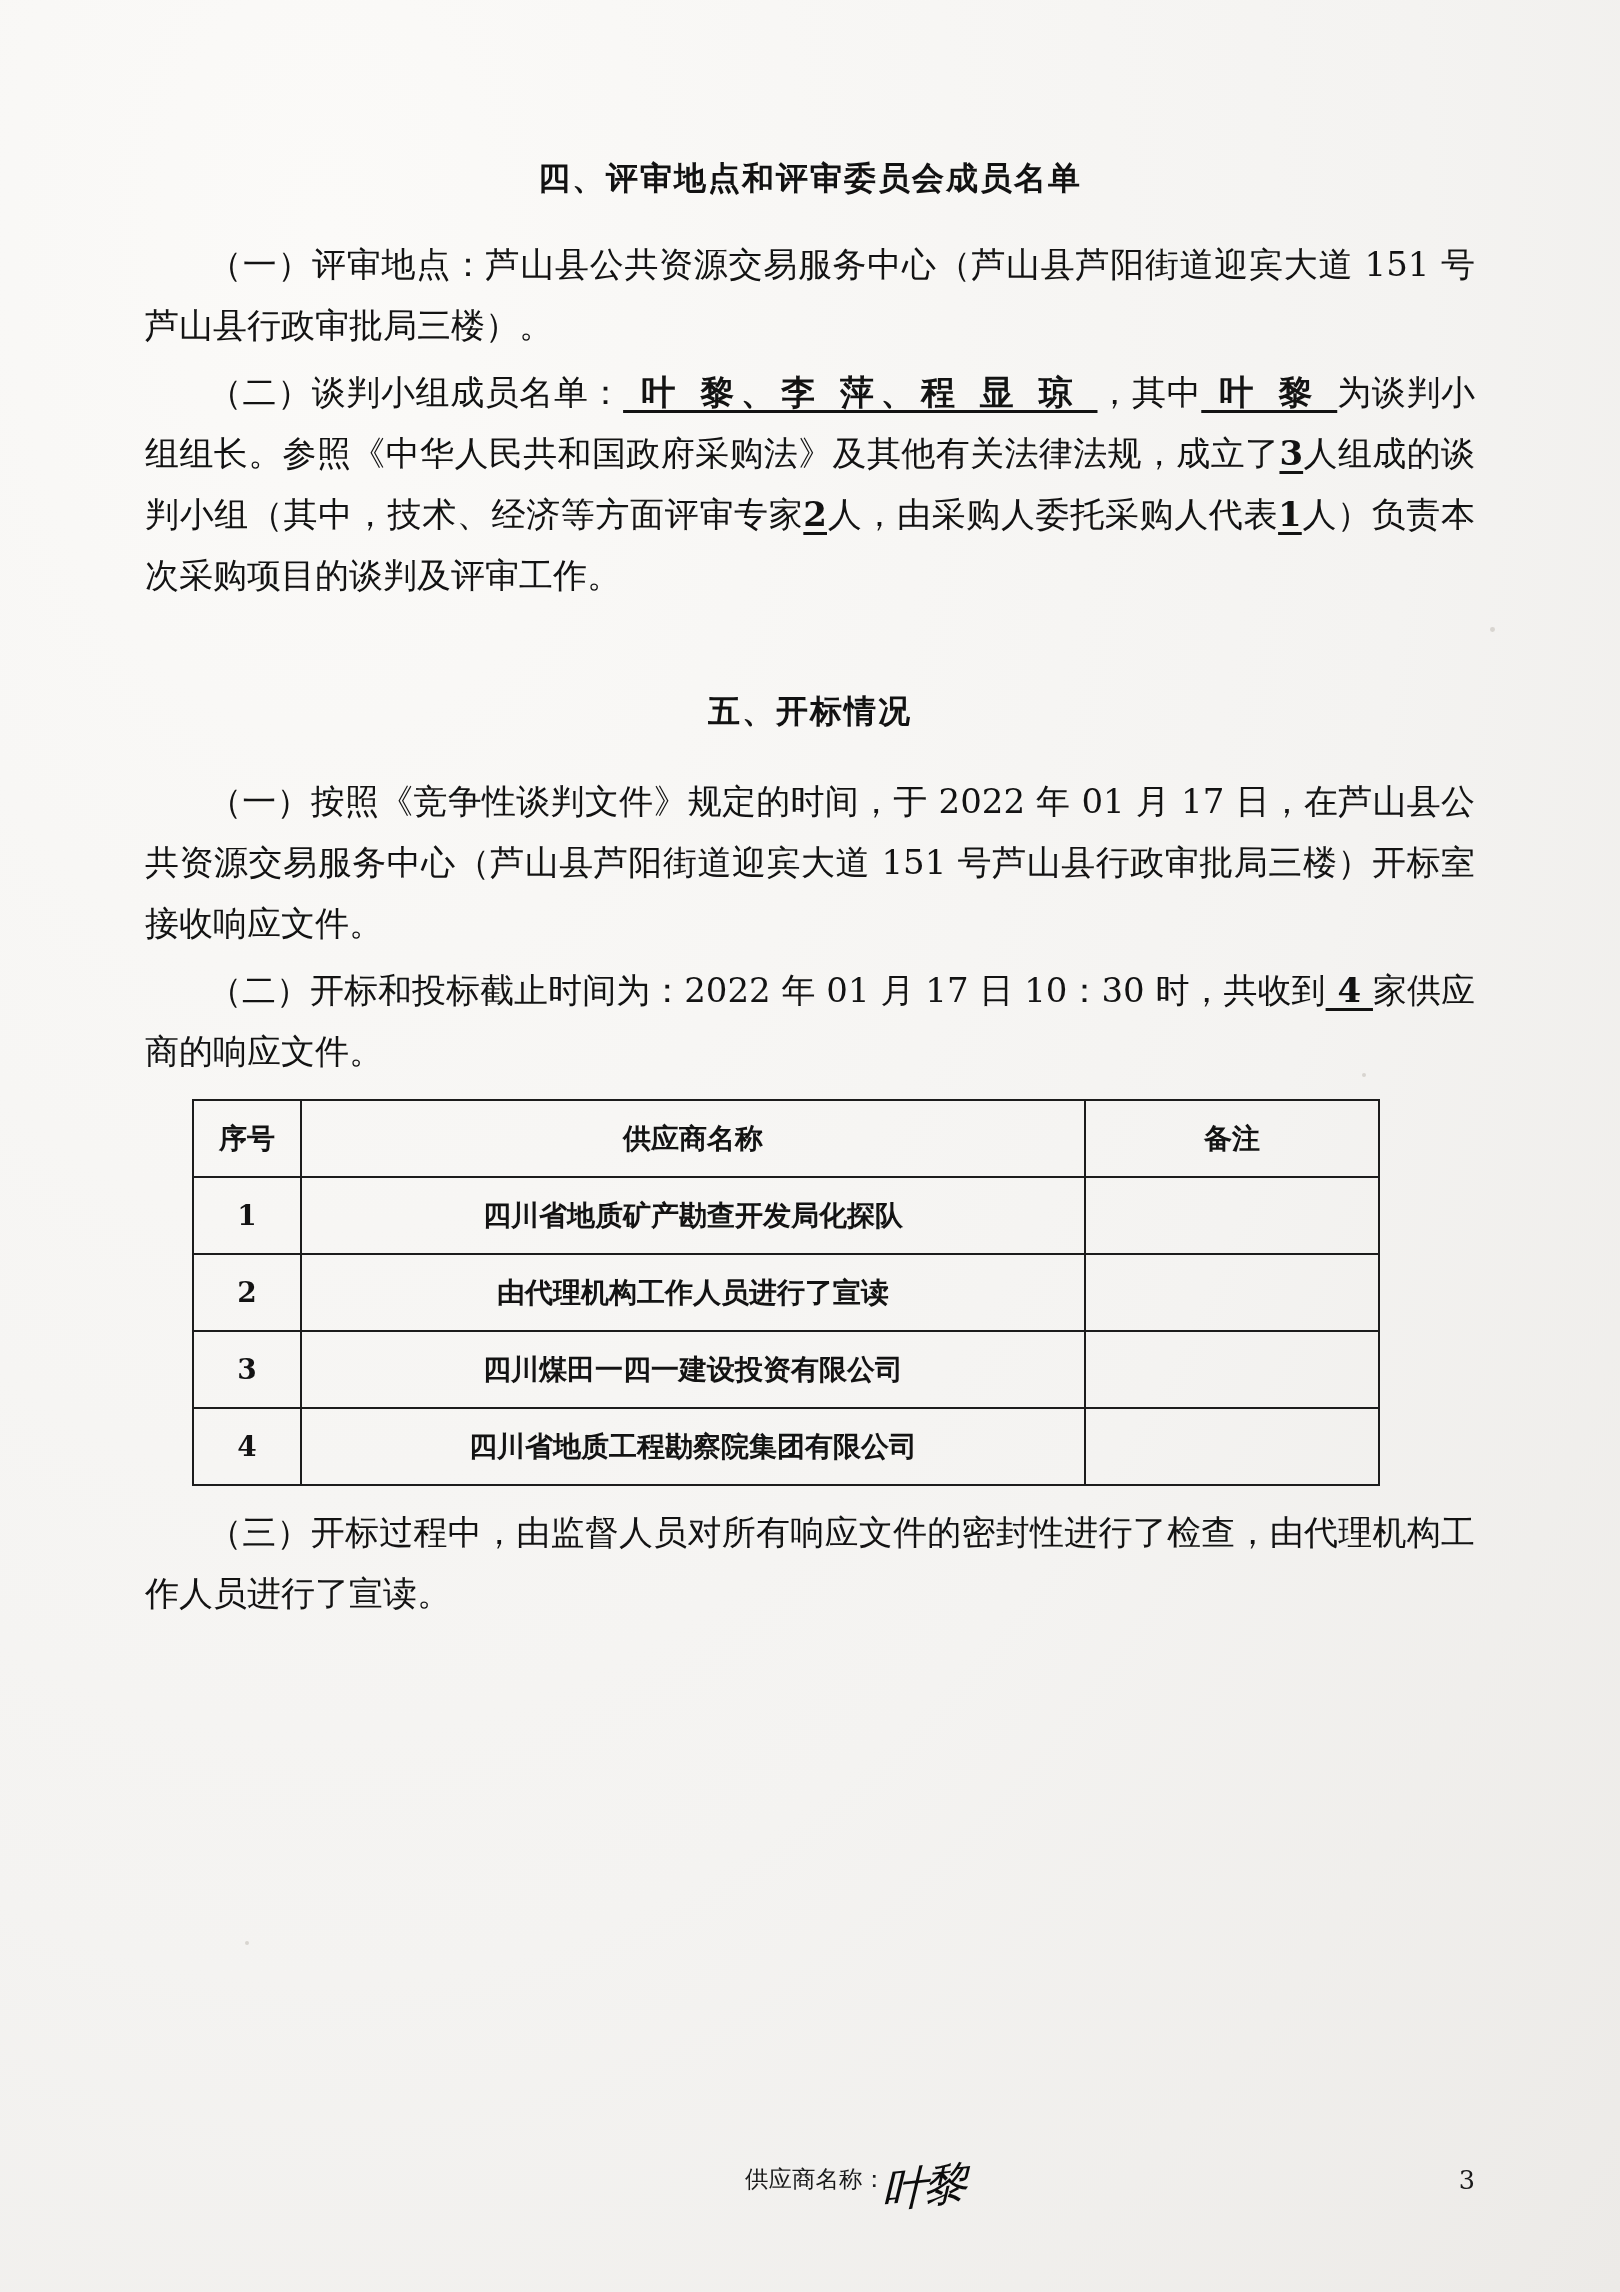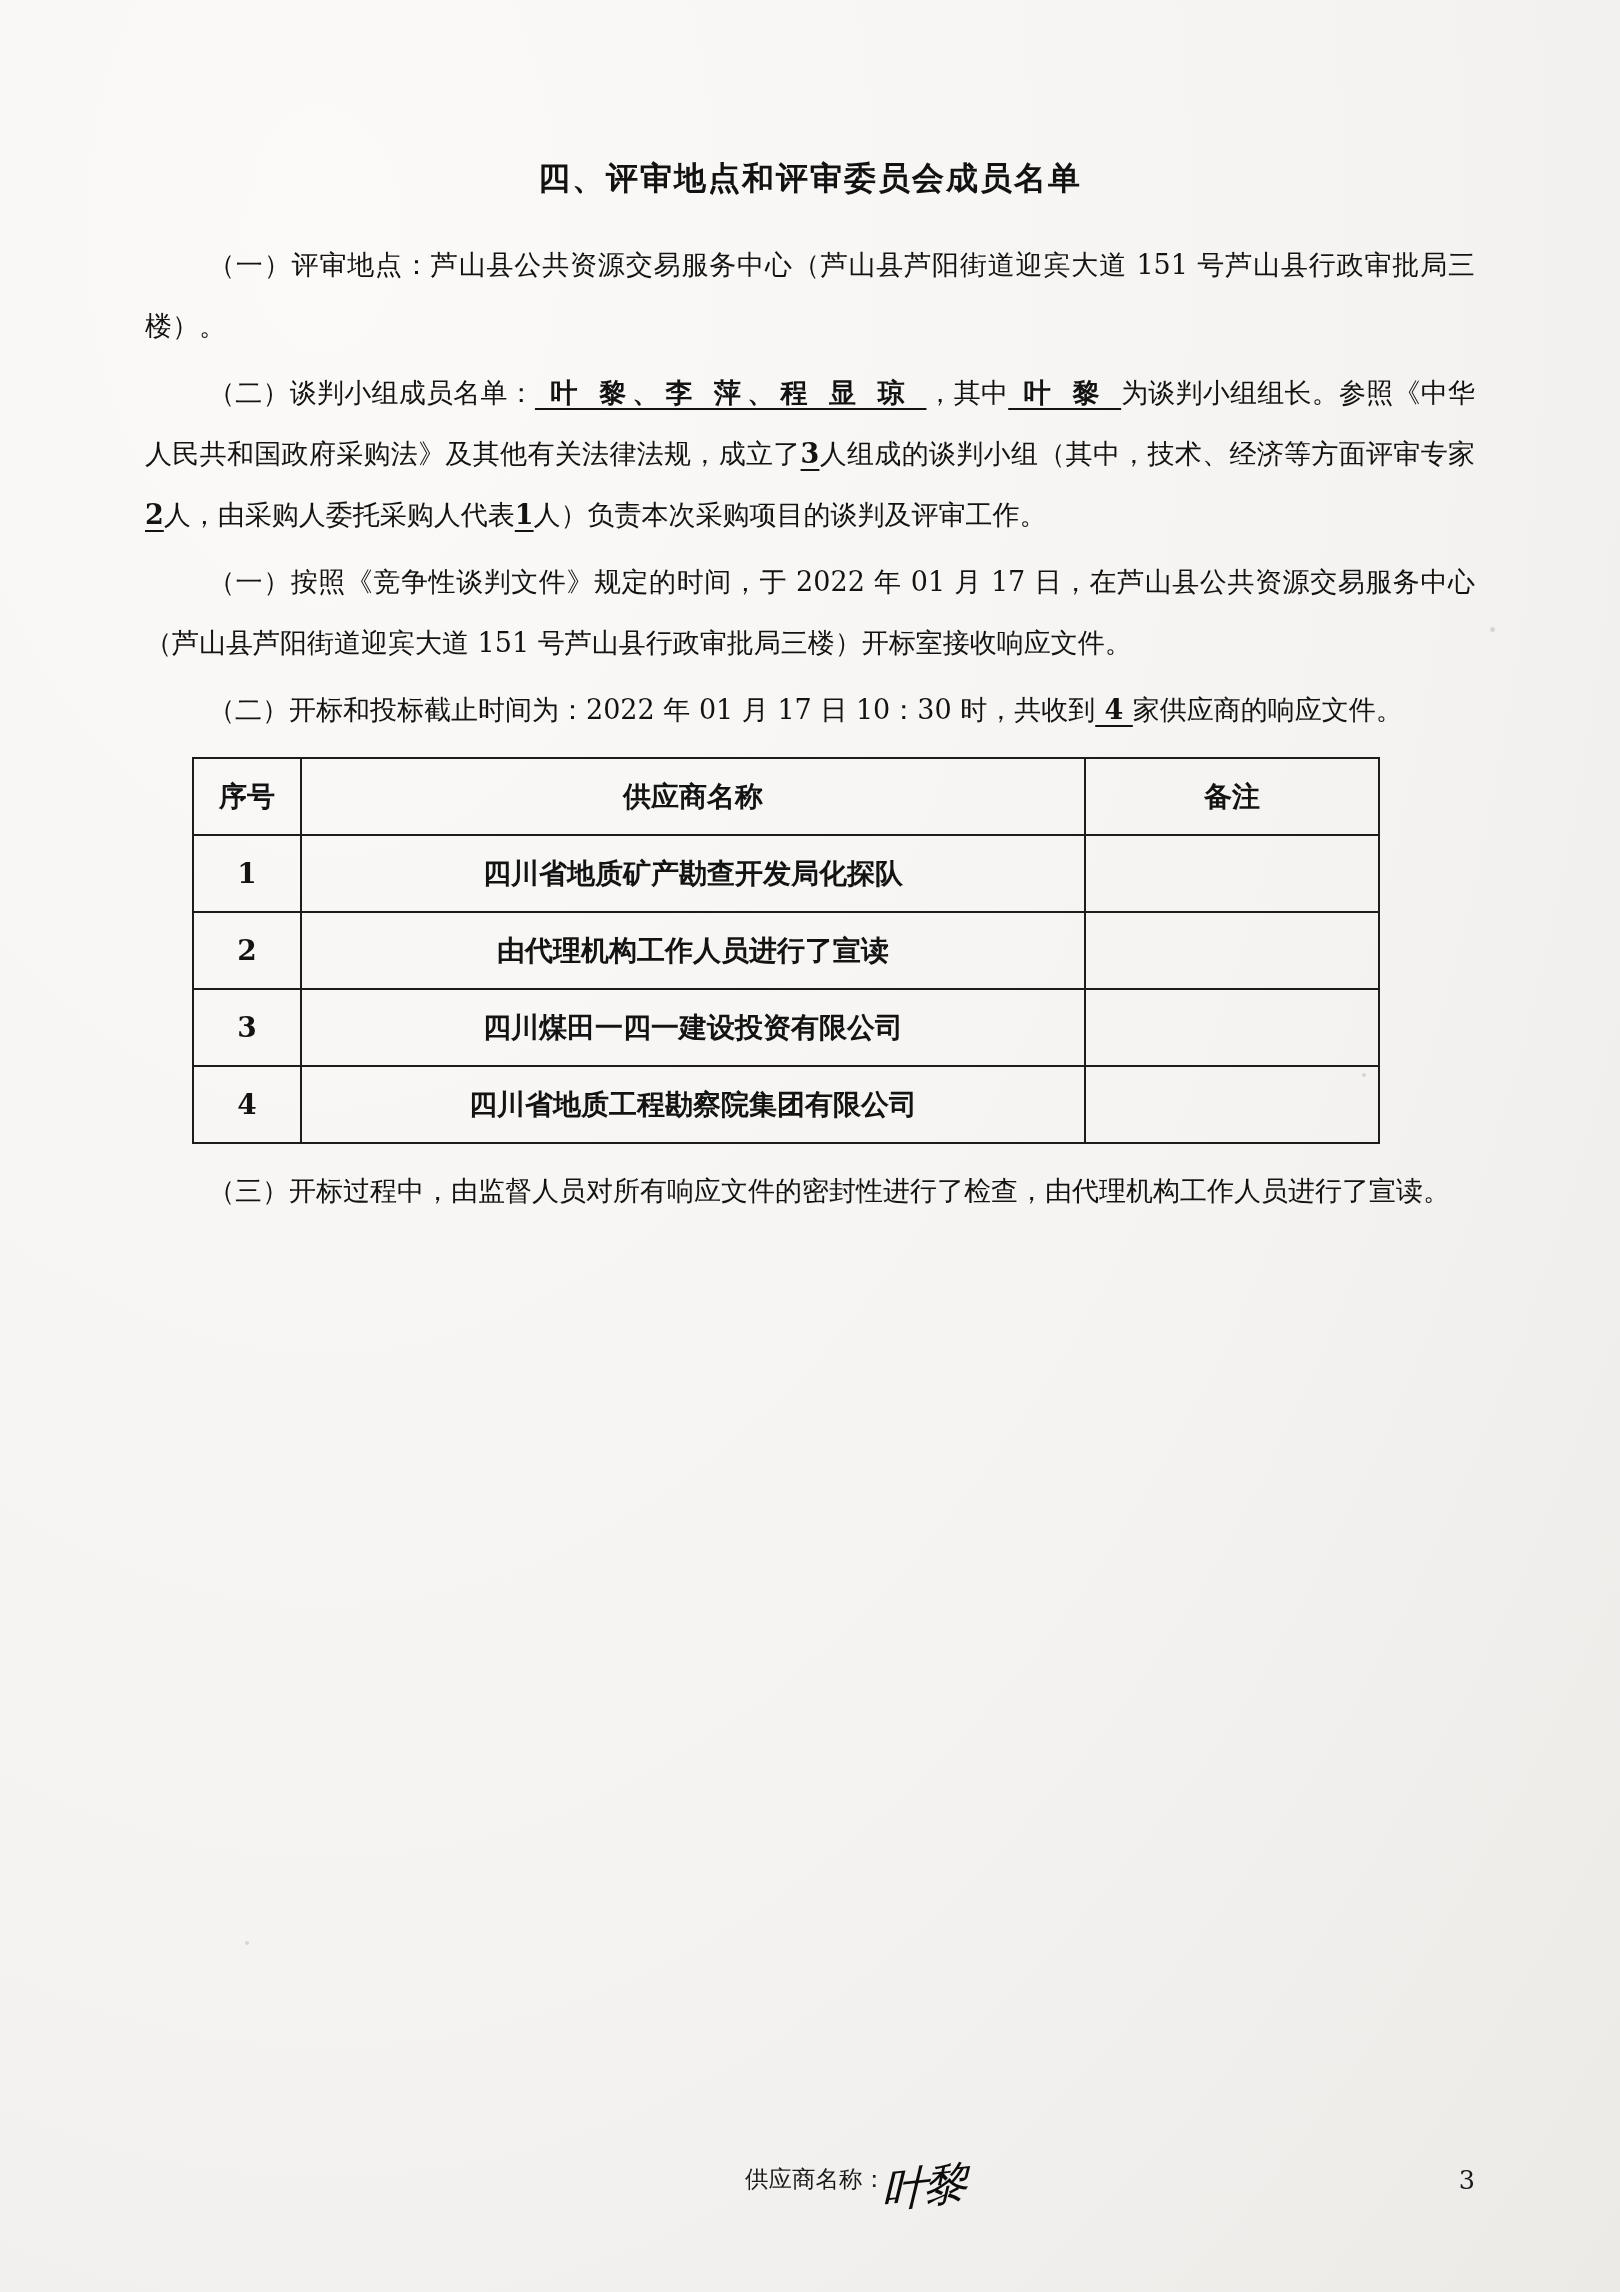--- a/index.html
+++ b/index.html
@@ -37,21 +37,21 @@
     letter-spacing: 2px;
     margin: 0 0 33px 0;
     color: #121212;
     font-family: "DejaVu Serif", "Liberation Serif", serif;
   }
   h1.section-title.second {
     margin-top: 84px;
     margin-bottom: 37px;
   }
   p.para {
-    font-size: 27px;
+    font-size: 34px;
     line-height: 61px;
     margin: 0 0 5.9px 0;
     text-align: justify;
     text-justify: inter-ideograph;
     color: #131313;
     text-indent: 63px;
   }
   .u {
     text-decoration: underline;
     text-underline-offset: 5.9px;
@@ -132,20 +132,21 @@
     <h1 class="section-title">四、评审地点和评审委员会成员名单</h1>
 
     <p class="para">
       <span>（一）评审地点：芦山县公共资源交易服务中心（芦山县芦阳街道迎宾大道 151 号芦山县行政审批局三楼）。</span>
     </p>
 
     <p class="para">
       <span>（二）谈判小组成员名单：</span><span class="u sp"> 叶 黎、李 萍、程 显 琼 </span><span>，其中</span><span class="u sp"> 叶 黎 </span><span>为谈判小组组长。参照《中华人民共和国政府采购法》及其他有关法律法规，成立了</span><span class="u">3</span><span>人组成的谈判小组（其中，技术、经济等方面评审专家</span><span class="u">2</span><span>人，由采购人委托采购人代表</span><span class="u">1</span><span>人）负责本次采购项目的谈判及评审工作。</span>
     </p>
 
+    <h1 class="section-title second">五、开标情况</h1>
 
     <p class="para">
       <span>（一）按照《竞争性谈判文件》规定的时间，于 2022 年 01 月 17 日，在芦山县公共资源交易服务中心（芦山县芦阳街道迎宾大道 151 号芦山县行政审批局三楼）开标室接收响应文件。</span>
     </p>
 
     <p class="para">
       <span>（二）开标和投标截止时间为：2022 年 01 月 17 日 10：30 时，共收到</span><span class="u"> 4 </span><span>家供应商的响应文件。</span>
     </p>
 
     <table class="suppliers">

